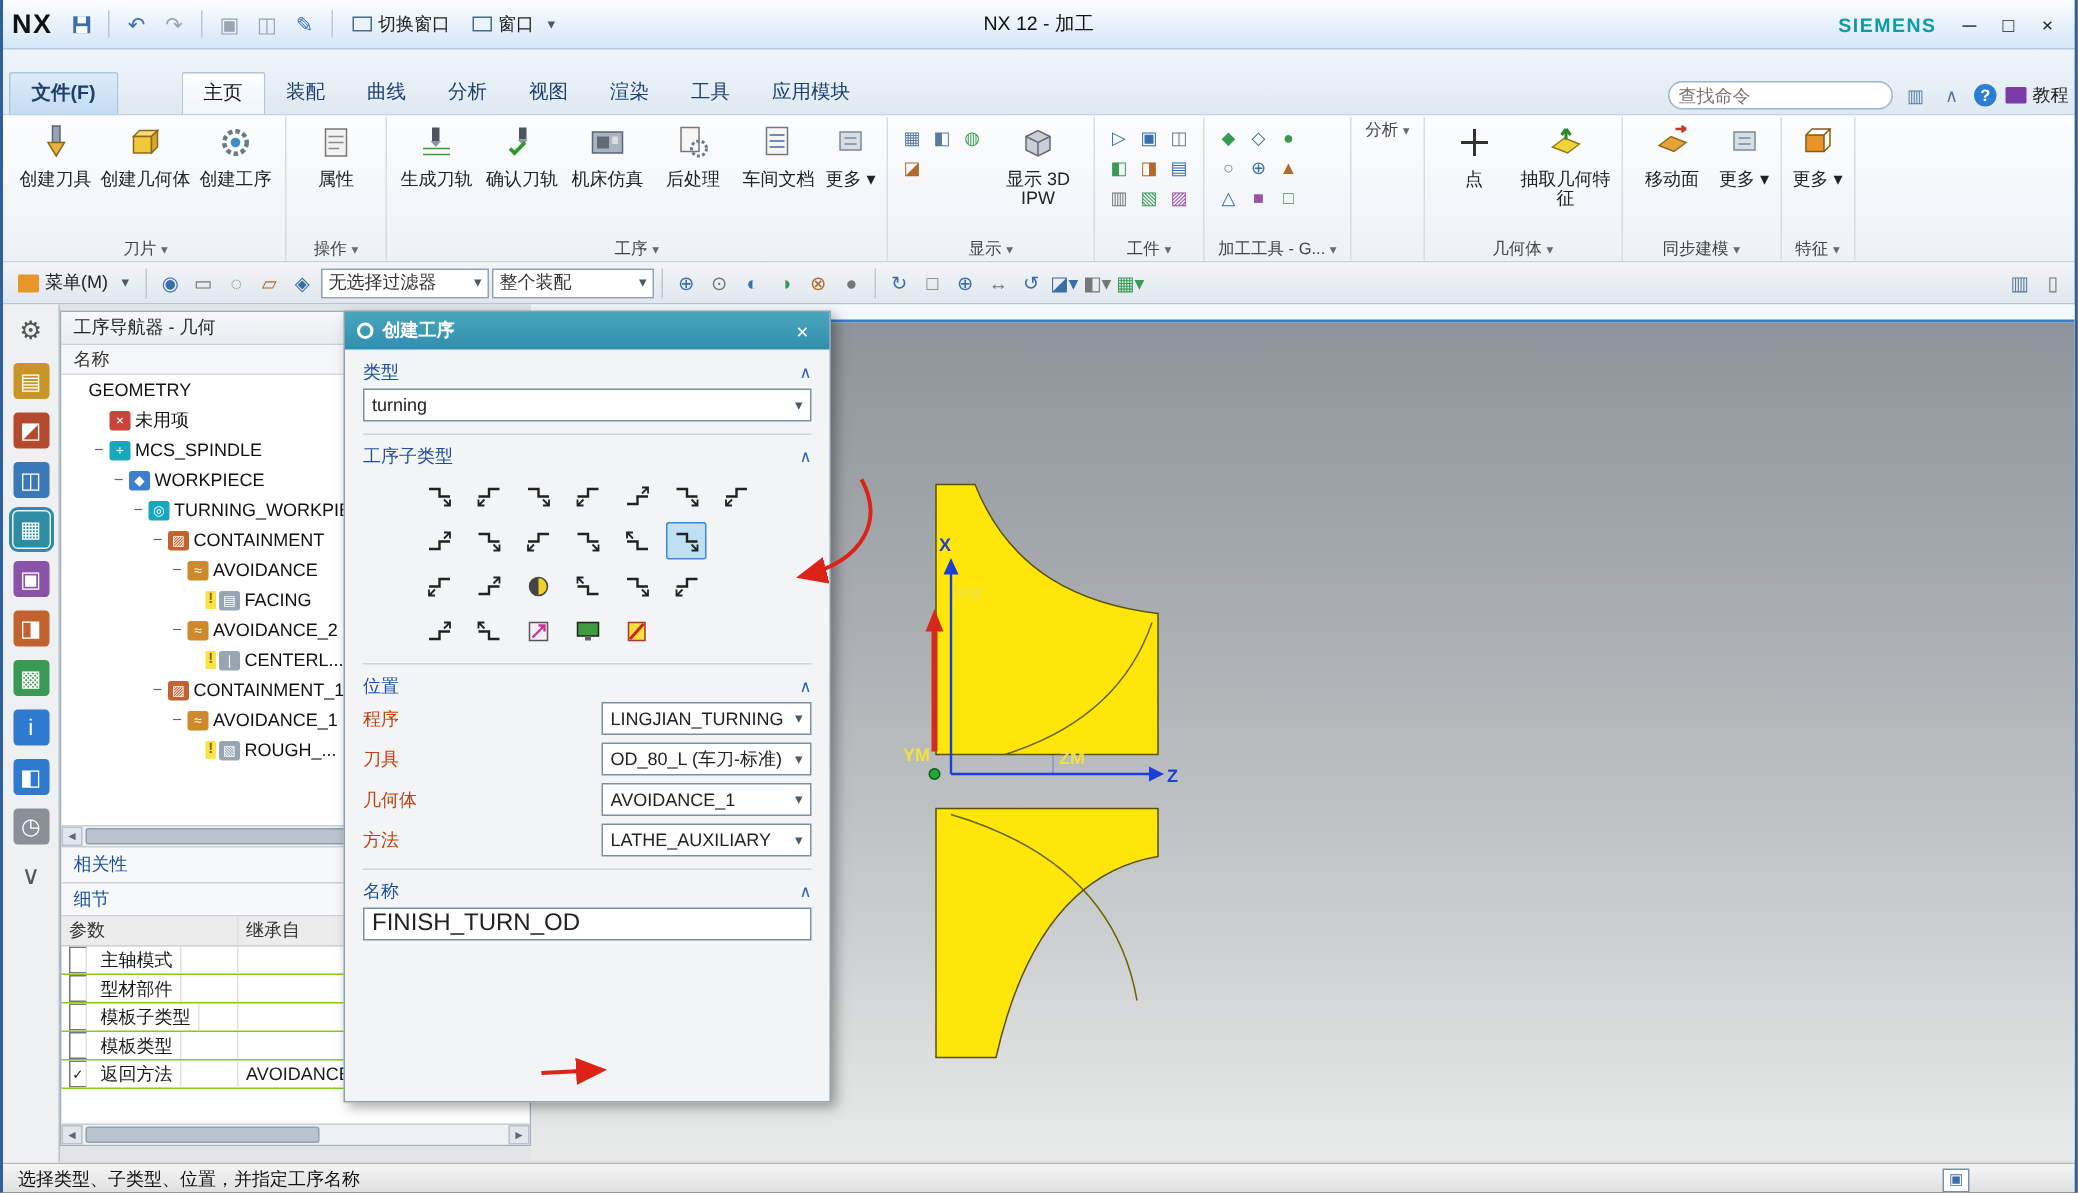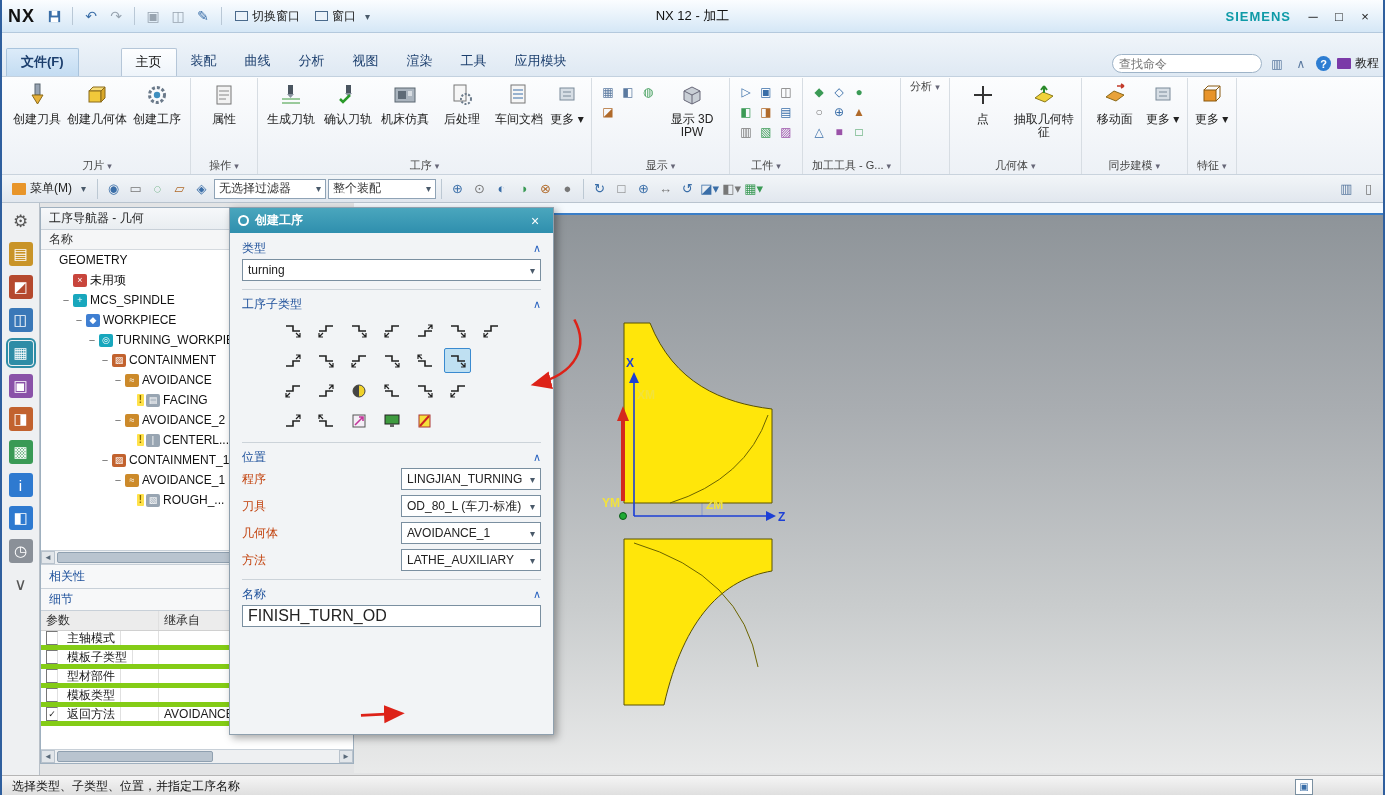--- a/index.html
+++ b/index.html
@@ -82,21 +82,21 @@
   .hscroll { height:14px; background:#eef0f2; border-top:1px solid #c8d0d8; display:flex; align-items:center; }
   .hs-btn { width:14px; height:13px; font-size:8px; color:#5a6a7a; display:flex; align-items:center; justify-content:center; background:#e2e6ea; border:1px solid #b8c2cc; }
   .hs-track { flex:1; position:relative; height:13px; }
   .hs-thumb { position:absolute; top:1px; height:11px; background:#b9c4cf; border:1px solid #8fa0b0; border-radius:2px; }
   .nav-sec { height:24px; background:#f7f8f9; border-top:1px solid #c8d0d8; display:flex; align-items:center; padding:0 8px; color:#1c4f9a; }
   .nav-sec.slim { height:22px; }
   .dtable { border-top:1px solid #c8d0d8; }
   .dt-hdr, .dt-row { display:grid; grid-template-columns:118px 100px 1fr; height:19px; align-items:center; }
   .dt-hdr { background:#ececec; border-bottom:1px solid #d0d0d0; height:20px; color:#333; }
   .dt-hdr span, .dt-row span { padding:0 5px; border-right:1px solid #e0e0e0; height:100%; display:flex; align-items:center; overflow:hidden; white-space:nowrap; }
-  .dt-row { border-bottom:5px solid #84cc16; }
+  .dt-row { border-bottom:1px solid #84cc16; }
   .cbx { width:11px; height:11px; border:1px solid #777; background:#fff; display:inline-flex; align-items:center; justify-content:center; font-size:9px; color:#222; margin-right:4px; flex:none; }
   .nav-spacer { flex:1; background:#fff; }
 
   
   .viewport { position:absolute; left:352px; top:0; width:1033px; height:572px; }
   .vp-top { height:12px; background:#f4f9fd; border-bottom:2px solid #3a7ec8; }
   .vp-canvas { position:relative; height:558px; background:linear-gradient(180deg,#8e9499 0%,#a9adb1 35%,#c9cccd 70%,#e9eaea 100%); overflow:hidden; }
   .vp-canvas svg { position:absolute; left:0; top:0; }
 
   
@@ -568,32 +568,32 @@
               <span>
                 <span class="cbx"></span>
                 <span>主轴模式</span>
               </span>
               <span></span>
               <span>2</span>
             </div>
             <div class="dt-row">
               <span>
                 <span class="cbx"></span>
-                <span>模板子类型</span>
+                <span>型材部件</span>
               </span>
               <span></span>
-              <span>R</span>
+              <span>0</span>
             </div>
             <div class="dt-row">
               <span>
                 <span class="cbx"></span>
-                <span>型材部件</span>
+                <span>模板子类型</span>
               </span>
               <span></span>
-              <span>0</span>
+              <span>R</span>
             </div>
             <div class="dt-row">
               <span>
                 <span class="cbx"></span>
                 <span>模板类型</span>
               </span>
               <span></span>
               <span>tu</span>
             </div>
             <div class="dt-row">

